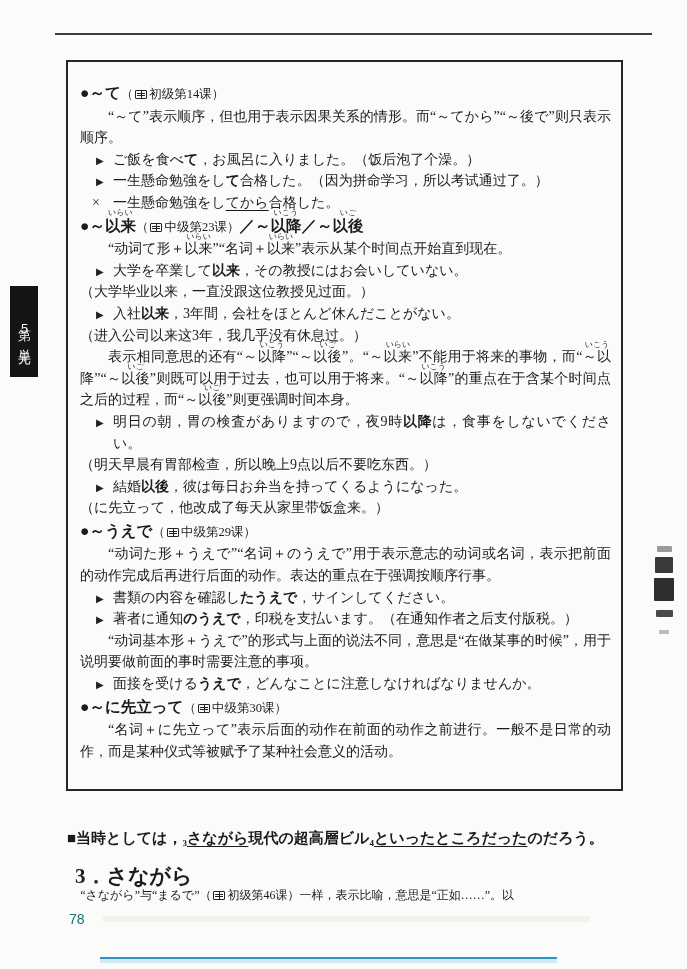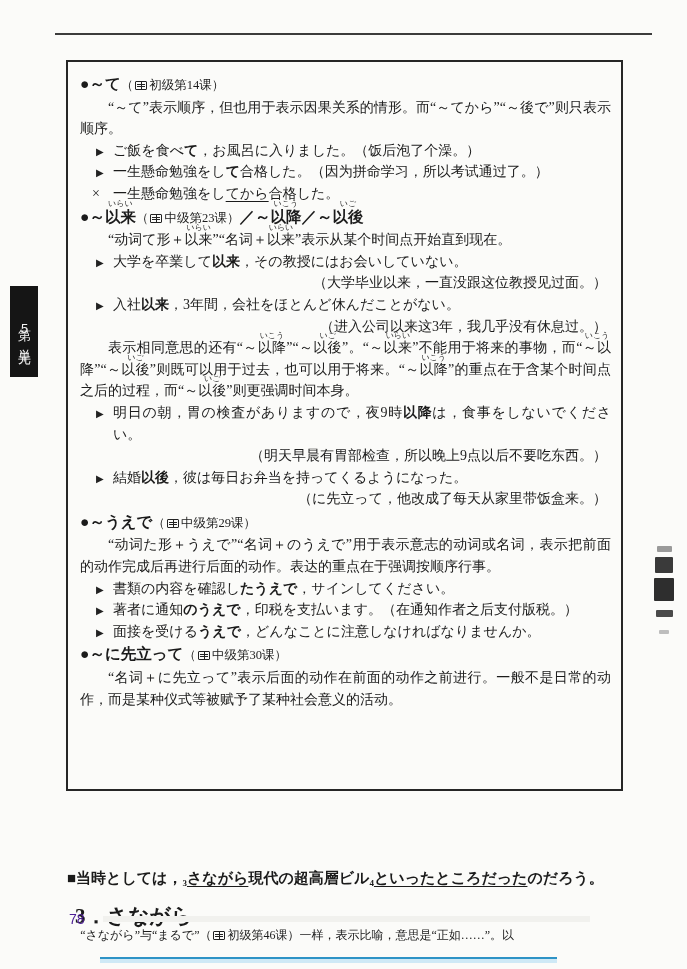--- a/index.html
+++ b/index.html
@@ -16,32 +16,32 @@
     position:absolute; left:10px; top:286px; width:28px; height:91px;
     background:#151515; color:#f4f4f4;
     writing-mode:vertical-rl; text-orientation:upright;
     display:flex; align-items:center; justify-content:center;
     font-size:13px; letter-spacing:3px; font-family:"Liberation Sans","DejaVu Sans",sans-serif;
   }
 
   .content-box {
     position:absolute; left:66px; top:60px; width:557px; height:731px;
     border:2px solid #262626; background:transparent;
-    padding:10px 10px 4px 12px; overflow:hidden;
+    padding:19px 10px 4px 12px; overflow:hidden;
   }
   .box-lines { font-size:14px; line-height:21.6px; text-align:justify; }
 
   .line-h   { font-size:15.5px; margin-top:1px; }
   .line-p   { text-indent:2em; }
   .line-ex, .line-wrong { position:relative; padding-left:33px; }
   .line-ex .marker    { position:absolute; left:16px; top:1px; font-size:10px; color:#222; }
   .line-wrong .marker { position:absolute; left:12px; top:0;  font-size:14px; color:#222; }
-  .line-tr  { text-align:right; padding-right:4px; }
+  .line-tr  { padding-right:4px; }
 
-  .below { position:absolute; left:67px; width:560px;margin-top:40px; }
+  .below { position:absolute; left:67px; width:560px; }
   .line-note { font-size:15px; font-weight:bold; white-space:nowrap; }
   .line-h2   { font-size:21px; font-weight:bold; }
   .line-p2   { font-size:12px; text-indent:1.1em; }
 
   .b { font-weight:bold; }
   .u { text-decoration:underline; text-decoration-thickness:1px; text-underline-offset:3px; }
   .sm { font-size:12.5px; font-weight:normal; }
   .sub { font-size:9px; vertical-align:-3px; }
 
   ruby { position:relative; ruby-position:over; }
@@ -52,21 +52,21 @@
   }
 
   .book-icon {
     display:inline-block; width:12px; height:9px;
     border:1px solid #222; border-radius:1px;
     position:relative; margin:0 2px; vertical-align:-1px;
   }
   .book-icon::before { content:''; position:absolute; left:50%; top:0; bottom:0; width:1px; background:#222; }
   .book-icon::after  { content:''; position:absolute; left:1px; right:1px; top:2px; height:1px; background:#222; box-shadow:0 2px 0 #222; }
 
-  .page-num { position:absolute; left:69px; top:911px; font-size:14px; color:#4c1d95; font-family:"Liberation Sans","DejaVu Sans",sans-serif; }
+  .page-num { position:absolute; left:69px; top:911px; font-size:14px; color:#0f766e; font-family:"Liberation Sans","DejaVu Sans",sans-serif; }
   .footer-faint { position:absolute; left:103px; top:916px; width:487px; height:6px; background:#f1f1ee; }
   .bottom-blue { position:absolute; left:100px; top:957px; width:457px; height:6px; background:#cfe9f6; border-top:2px solid #2e93c6; }
 
   .artifact { position:absolute; border-radius:1px; }
   .art-a { left:657px; top:546px; width:15px; height:6px;  background:#9a9a9a; }
   .art-b { left:655px; top:557px; width:18px; height:16px; background:#3a3a3a; }
   .art-c { left:654px; top:578px; width:20px; height:23px; background:#2e2e2e; }
   .art-d { left:656px; top:610px; width:17px; height:7px;  background:#4a4a4a; }
   .art-e { left:659px; top:630px; width:10px; height:4px;  background:#bdbdbd; }
 </style>
@@ -94,20 +94,21 @@
         <div class="line-tr"><span>（进入公司以来这3年，我几乎没有休息过。）</span></div>
         <div class="line-p"><span>表示相同意思的还有“～</span><ruby>以降<rt>いこう</rt></ruby><span>”“～</span><ruby>以後<rt>いご</rt></ruby><span>”。“～</span><ruby>以来<rt>いらい</rt></ruby><span>”不能用于将来的事物，而“～</span><ruby>以降<rt>いこう</rt></ruby><span>”“～</span><ruby>以後<rt>いご</rt></ruby><span>”则既可以用于过去，也可以用于将来。“～</span><ruby>以降<rt>いこう</rt></ruby><span>”的重点在于含某个时间点之后的过程，而“～</span><ruby>以後<rt>いご</rt></ruby><span>”则更强调时间本身。</span></div>
         <div class="line-ex"><span class="marker">▶</span><span>明日の朝，胃の検査がありますので，夜9時</span><span class="b">以降</span><span>は，食事をしないでください。</span></div>
         <div class="line-tr"><span>（明天早晨有胃部检查，所以晚上9点以后不要吃东西。）</span></div>
         <div class="line-ex"><span class="marker">▶</span><span>結婚</span><span class="b">以後</span><span>，彼は毎日お弁当を持ってくるようになった。</span></div>
         <div class="line-tr"><span>（に先立って，他改成了每天从家里带饭盒来。）</span></div>
         <div class="line-h"><span>●</span><span class="b">～うえで</span><span class="sm">（</span><span class="book-icon"></span><span class="sm">中级第29课）</span></div>
         <div class="line-p"><span>“动词た形＋うえで”“名词＋のうえで”用于表示意志的动词或名词，表示把前面的动作完成后再进行后面的动作。表达的重点在于强调按顺序行事。</span></div>
         <div class="line-ex"><span class="marker">▶</span><span>書類の内容を確認し</span><span class="b">たうえで</span><span>，サインしてください。</span></div>
         <div class="line-ex"><span class="marker">▶</span><span>著者に通知</span><span class="b">のうえで</span><span>，印税を支払います。（在通知作者之后支付版税。）</span></div>
+        <div class="line-p"><span>“动词基本形＋うえで”的形式与上面的说法不同，意思是“在做某事的时候”，用于说明要做前面的事时需要注意的事项。</span></div>
         <div class="line-ex"><span class="marker">▶</span><span>面接を受ける</span><span class="b">うえで</span><span>，どんなことに注意しなければなりませんか。</span></div>
         <div class="line-h"><span>●</span><span class="b">～に先立って</span><span class="sm">（</span><span class="book-icon"></span><span class="sm">中级第30课）</span></div>
         <div class="line-p"><span>“名词＋に先立って”表示后面的动作在前面的动作之前进行。一般不是日常的动作，而是某种仪式等被赋予了某种社会意义的活动。</span></div>
       </div>
   </div>
 
   <div class="below" id="note-line" style="top:829px;">
       <div class="line-note"><span class="b">■当時としては，</span><span class="b sub">3</span><span class="b u">さながら</span><span class="b">現代の超高層ビル</span><span class="b sub">4</span><span class="b u">といったところだった</span><span class="b">のだろう。</span></div>
     </div>
   <div class="below" id="h2-line" style="top:862px; left:75px;">

